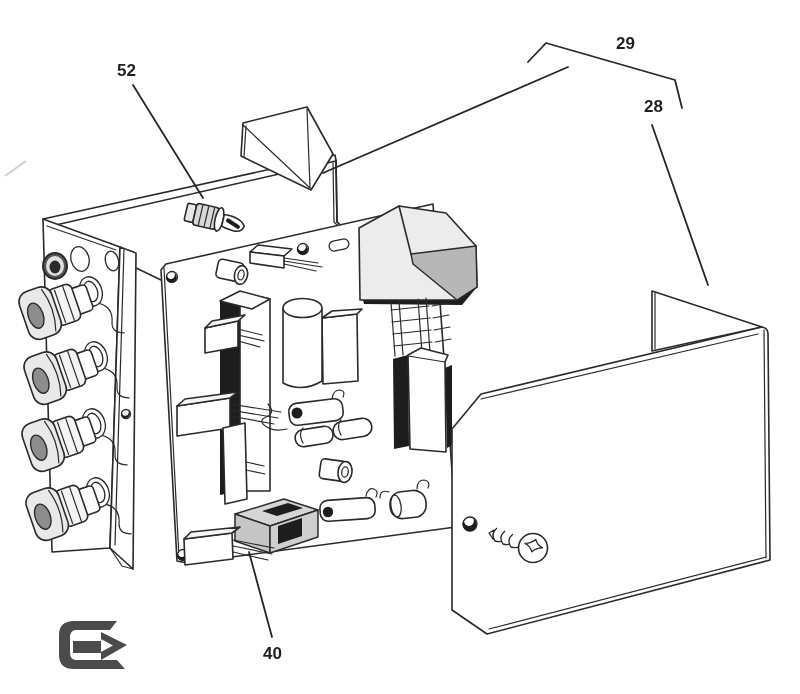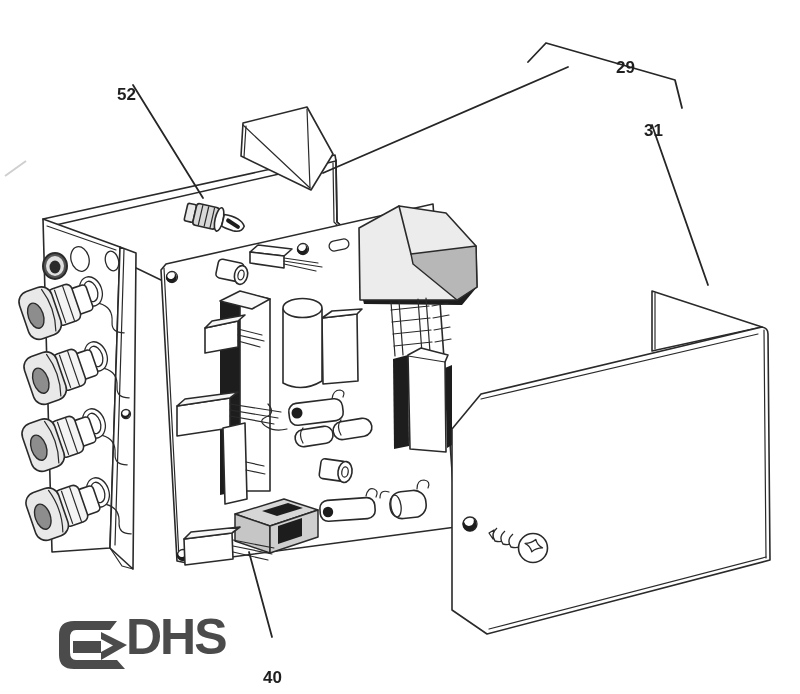--- a/index.html
+++ b/index.html
@@ -1,20 +1,20 @@
 <!DOCTYPE html>
 <html><head>
 <meta charset="utf-8">
 <style>
   html,body{margin:0;padding:0;background:#ffffff;}
   .stage{position:relative;width:800px;height:694px;background:#ffffff;overflow:hidden;
          font-family:"Liberation Sans",sans-serif;}
   .stage svg{position:absolute;left:0;top:0;}
   .callout{position:absolute;font-weight:bold;font-size:17px;color:#1f1f1f;
-           font-family:"Liberation Sans",sans-serif;user-select:none;margin-top:24px;}
+           font-family:"Liberation Sans",sans-serif;user-select:none;}
   .logo-text{position:absolute;left:126px;top:612px;font-weight:bold;font-size:50px;
              color:#4b4b4b;letter-spacing:-2px;line-height:1;
              font-family:"Liberation Sans",sans-serif;}
   
   .w  {fill:#ffffff;stroke:#2a2a2a;stroke-width:1.6;stroke-linejoin:round;}
   .w1 {fill:#ffffff;stroke:#2a2a2a;stroke-width:1.3;stroke-linejoin:round;}
   .g1 {fill:#ececec;stroke:#2a2a2a;stroke-width:1.6;stroke-linejoin:round;}
   .g2 {fill:#b7b7b7;stroke:#2a2a2a;stroke-width:1.4;stroke-linejoin:round;}
   .g3 {fill:#d6d6d6;stroke:#2a2a2a;stroke-width:1.5;stroke-linejoin:round;}
   .g4 {fill:#c6c6c6;stroke:#2a2a2a;stroke-width:1.5;stroke-linejoin:round;}
@@ -267,18 +267,17 @@
 
   <g>
     <path d="M74,621 L117,621 L110,630 L76,630 Q70,630 70,638 L70,652 Q70,660 76,660 L117,660 L125,669 L74,669 Q59,669 59,655 L59,635 Q59,621 74,621 Z" style="fill:#4b4b4b"></path>
     <path d="M73,641 L101,641 L101,653 L73,653 Z" style="fill:#4b4b4b"></path>
     <path d="M101,632 L127,645 L101,660 L101,652 L113,645.5 L101,639 Z" style="fill:#4b4b4b"></path>
   </g>
 </svg>
 
 <div class="callout" style="left:117px;top:61px;">52</div>
 <div class="callout" style="left:616px;top:34px;">29</div>
-<div class="callout" style="left:644px;top:97px;">31</div>
+<div class="callout" style="left:644px;top:97px;">28</div>
 <div class="callout" style="left:263px;top:644px;">40</div>
 
-<div class="logo-text">DHS</div>
 
 </div>
 
 </body></html>

